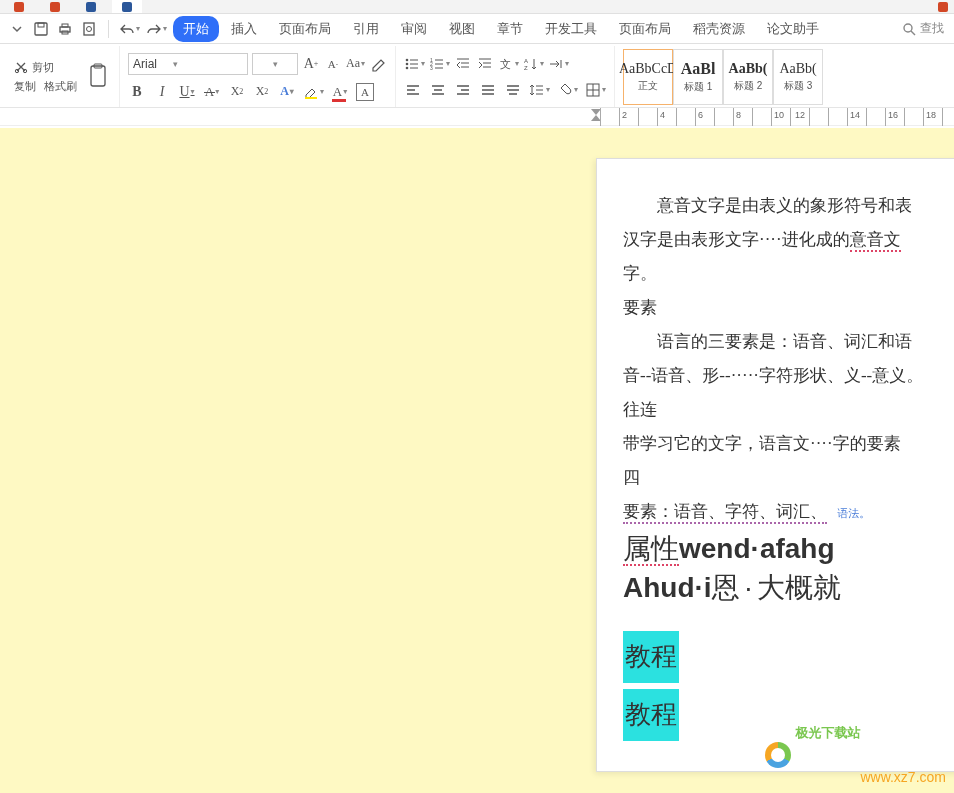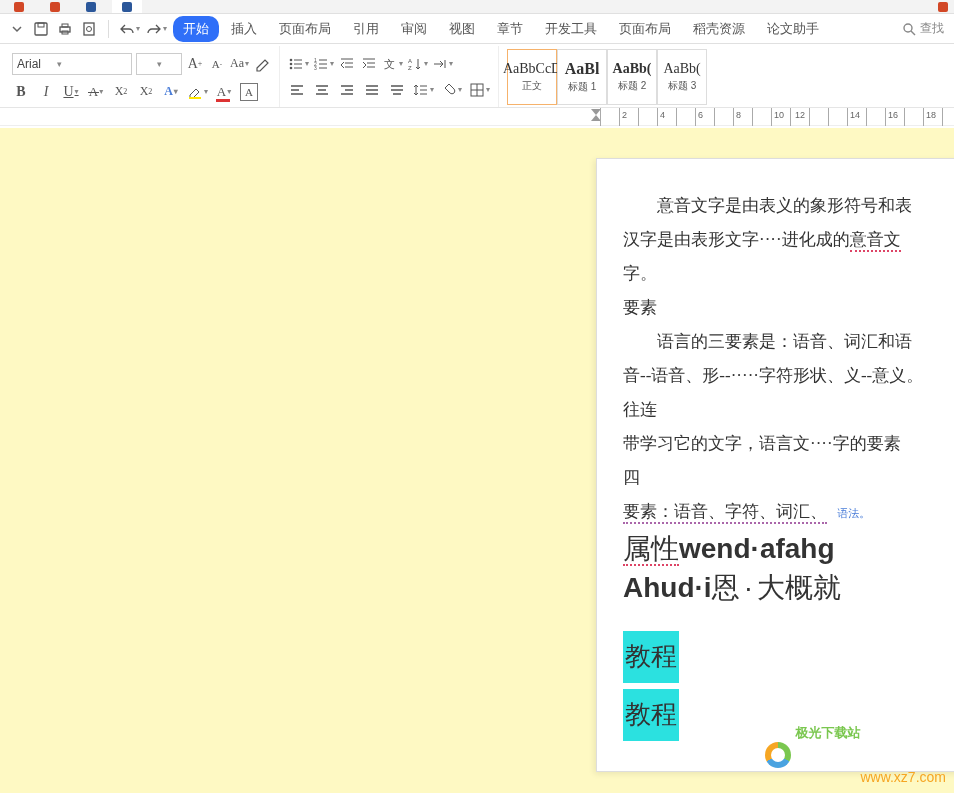--- a/index.html
+++ b/index.html
@@ -318,20 +318,44 @@
           <circle cx="6" cy="6" r="4" fill="none" stroke="#888" stroke-width="1.4"></circle>
           <line x1="9" y1="9" x2="13" y2="13" stroke="#888" stroke-width="1.4"></line>
         </svg>
       <span>查找</span>
     </div>
   </div>
 </div>
 
 <div class="ribbon">
 
+  <div class="ribbon-group">
+    <div class="ribbon-stack">
+      <div class="ribbon-stack-item">
+        <svg width="14" height="14">
+            <path d="M3 3l8 8M11 3l-8 8" stroke="#555" stroke-width="1.3"></path>
+            <circle cx="3" cy="11" r="1.7" fill="none" stroke="#555"></circle>
+            <circle cx="11" cy="11" r="1.7" fill="none" stroke="#555"></circle>
+          </svg>
+        <span>剪切</span>
+      </div>
+      <div class="ribbon-stack-item">
+        <span>复制</span>
+        <span style="margin-left:4px;">格式刷</span>
+      </div>
+    </div>
+    <div class="ribbon-stack">
+      <span class="icon-btn" style="height:auto;">
+        <svg width="26" height="30">
+            <rect x="6" y="4" width="14" height="20" rx="2" fill="none" stroke="#555" stroke-width="1.3"></rect>
+            <rect x="9" y="2" width="8" height="4" rx="1" fill="none" stroke="#555"></rect>
+          </svg>
+      </span>
+    </div>
+  </div>
 
   <div class="ribbon-group" style="flex-direction:column;align-items:flex-start;justify-content:center;gap:4px;">
     <div class="font-row">
       <div class="font-select" style="width:120px;">
           <span>Arial</span>
           <span class="chev">▾</span>
         </div>
       <div class="font-select" style="width:46px;">
           <span></span>
           <span class="chev">▾</span>

